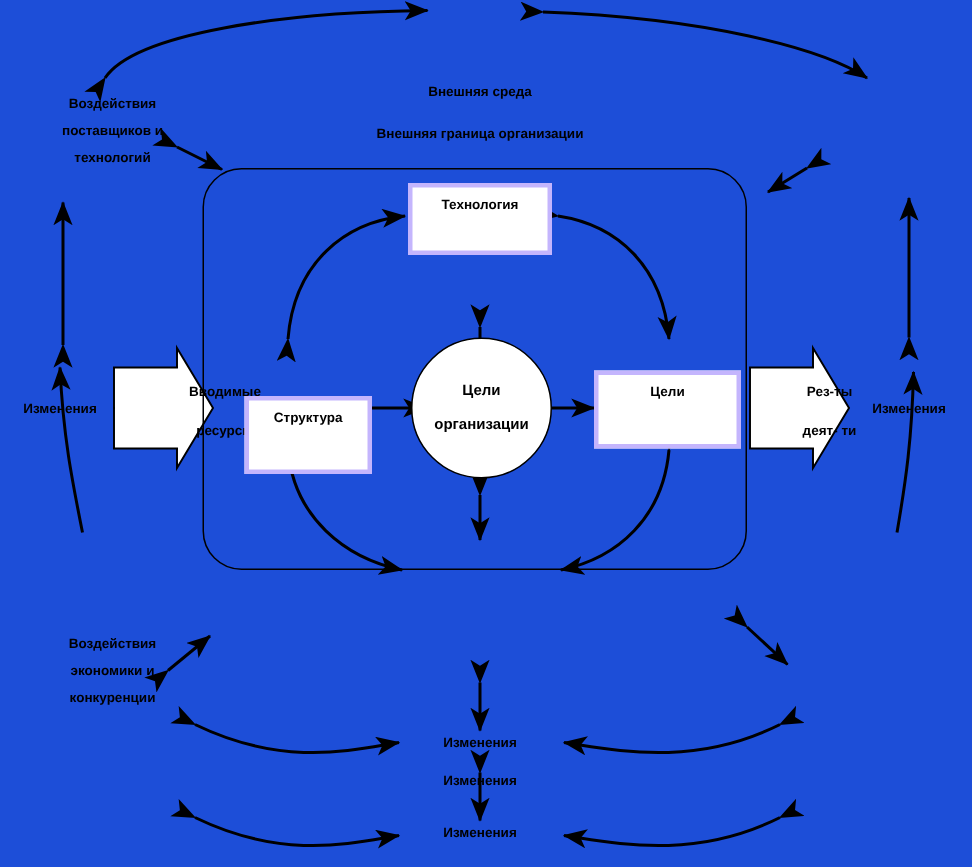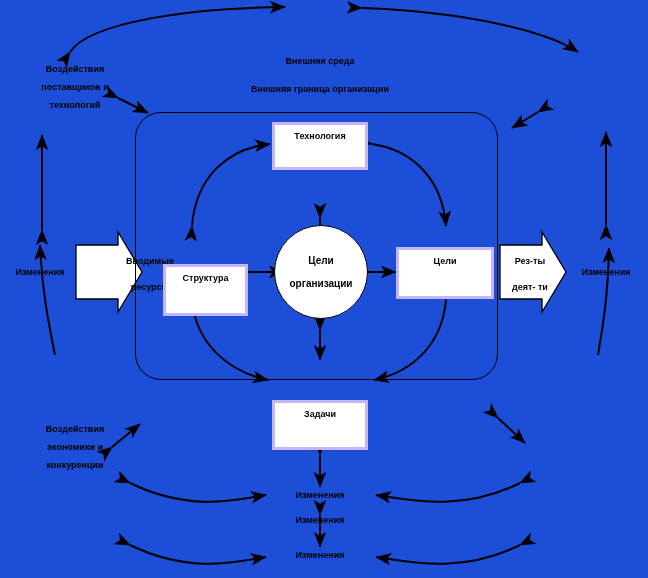--- a/index.html
+++ b/index.html
@@ -149,37 +149,34 @@
 
   <div class="lbl" style="left:272px;top:486px;width:96px;">Изменения</div>
 
   <div class="lbl" style="left:272px;top:511px;width:96px;">Изменения</div>
 
   <div class="lbl" style="left:272px;top:546px;width:96px;">Изменения</div>
 
   <div class="arrow-block-cap" style="left:78px;top:248px;width:56px;padding-left:44px;">Вводимые
 ресурсы</div>
 
-  <div class="arrow-block-cap" style="left:502px;top:248px;width:56px;">Рез-ты
+  <div class="arrow-block-cap" style="left:502px;top:248px;width:56px;padding-left:23px;">Рез-ты
 деят- ти</div>
 
   <div class="node-box" style="left:272px;top:122px;width:96px;height:48px;">
     <div class="cap">Технология</div>
   </div>
 
   <div class="node-box" style="left:148px;top:264px;width:85px;height:52px;margin-left:15px;">
     <div class="cap">Структура</div>
   </div>
 
   <div class="node-box" style="left:396px;top:247px;width:98px;height:52px;">
     <div class="cap">Цели</div>
   </div>
 
   <div class="circle-node" style="left:274px;top:225px;width:94px;height:94px;">
     <div class="cap">Цели
 организации</div>
   </div>
 
-  <div class="node-box" style="left:272px;top:400px;width:96px;height:50px;">
-    <div class="cap">Задачи</div>
-  </div>
 
 </div>
 
 </body></html>

